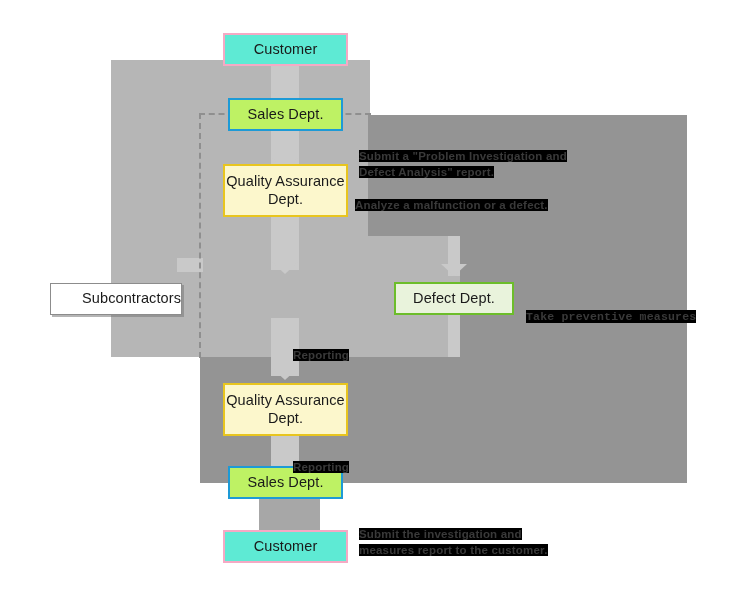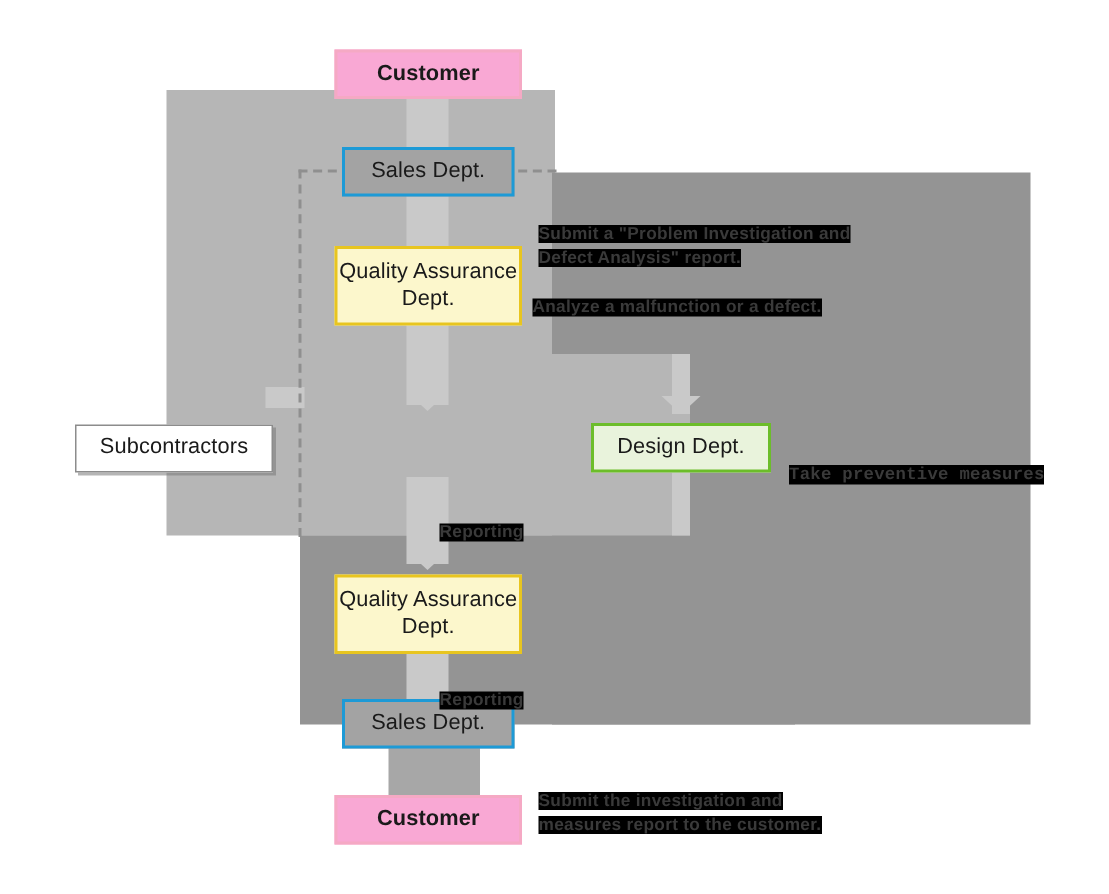--- a/index.html
+++ b/index.html
@@ -59,26 +59,25 @@
     display: flex;
     align-items: center;
     justify-content: center;
     text-align: center;
     font-size: 14.5px;
     color: #1a1a1a;
     line-height: 1.18;
     letter-spacing: .1px;
   }
   .node-customer {
-    background: #f9a8d4;
+    background: #5eead4;
     border: 2px solid #f5a9c4;
-    font-weight: bold;
   }
   .node-sales {
-    background: #a3a3a3;
+    background: #bef264;
     border: 2px solid #1d9ad6;
   }
   .node-qa {
     background: #fcf7cc;
     border: 2px solid #e8c51f;
     text-align: center;
   }
   .node-green {
     background: #e9f3dc;
     border: 2px solid #6cbd2a;
@@ -154,37 +153,37 @@
     <span>Sales Dept.</span>
   </div>
 
   <div class="node node-qa" style="left:223px; top:164px; width:125px; height:53px;">
     <span>Quality Assurance
 Dept.</span>
   </div>
 
 
   <div class="node node-green" style="left:394px; top:282px; width:120px; height:33px;">
-    <span>Design Dept.</span>
+    <span>Defect Dept.</span>
   </div>
 
   <div class="node node-qa" style="left:223px; top:383px; width:125px; height:53px;">
     <span>Quality Assurance
 Dept.</span>
   </div>
 
   <div class="node node-sales" style="left:228px; top:466px; width:115px; height:33px;">
     <span>Sales Dept.</span>
   </div>
 
   <div class="node node-customer" style="left:223px; top:530px; width:125px; height:33px;">
     <span>Customer</span>
   </div>
 
-  <div class="node node-sub" style="left:50px; top:283px; width:132px; height:32px;">
+  <div class="node node-sub" style="left:50px; top:283px; width:132px; height:32px;justify-content:flex-end;">
     <span>Subcontractors</span>
   </div>
 
 
   <div class="lbl" style="left:359px; top:131px;">
     <span class="hl">Submit a "Problem Investigation and
 Defect Analysis" report.</span>
   </div>
 
   <div class="lbl" style="left:355px; top:180px;">

